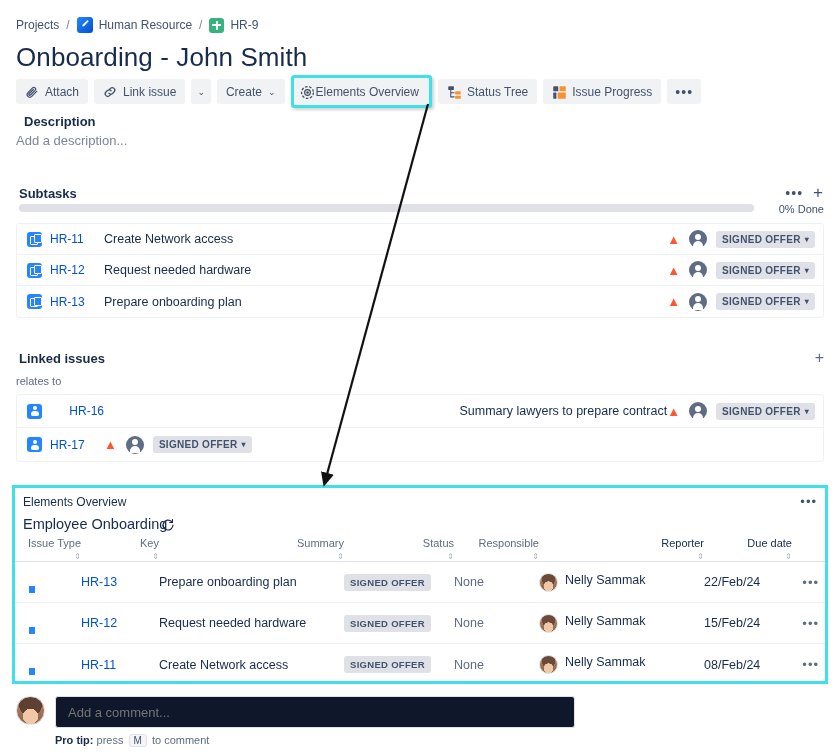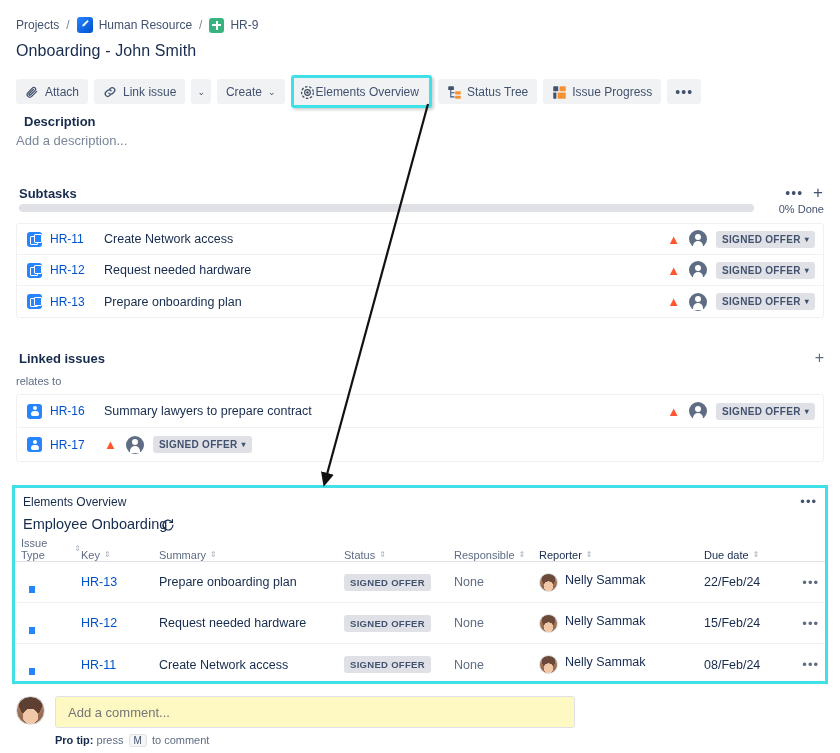--- a/index.html
+++ b/index.html
@@ -38,21 +38,21 @@
   .icon-task-green::before{
     content:""; position:absolute; left:6.5px; top:3px; width:2px; height:9px; background:#fff;
   }
   .icon-task-green::after{
     content:""; position:absolute; left:3px; top:6.5px; width:9px; height:2px; background:#fff;
   }
 
   
   .page-title {
     position: absolute; left: 16px; top: 42px;
-    font-size: 16px; font-weight: 500; color: #172b4d; letter-spacing: .1px;
+    font-size: 26px; font-weight: 500; color: #172b4d; letter-spacing: .1px;
   }
 
   
   .toolbar {
     position: absolute; left: 16px; top: 75px;
     display: flex; align-items: center; gap: 6px;
   }
   .tb-btn {
     display: flex; align-items: center; gap: 6px;
     height: 25px; padding: 0 9px;
@@ -171,21 +171,21 @@
     position:absolute; left:8px; top: 28px; font-size: 14.5px; font-weight:500; color:#172b4d;
   }
   .eo-refresh {
     position:absolute; left: 146px; top: 30px; width:14px;height:14px; cursor:pointer; color:#172b4d;
   }
   .eo-table { position:absolute; left:0; top:52px; width: 810px; }
   .eo-head {
     display:flex; align-items:flex-end; height: 22px;
     border-bottom: 1px solid #dfe1e6; font-size: 11px; color:#5e6c84; padding: 0 6px;
   }
-  .eo-head > div { display:flex; align-items:center; gap:4px;}
+  .eo-head > div { display:flex; align-items:flex-end; gap:4px;flex-direction:column;}
   .sortdots { display:inline-block; color:#a5adba; font-size:8px; line-height:8px;}
   .eo-row {
     display:flex; align-items:center; height: 41px;
     border-bottom: 1px solid #f0f1f3; font-size: 12.5px; padding: 0 6px;
   }
   .eo-row:last-child { border-bottom:none; }
   .c-type { width: 60px; }
   .c-key  { width: 78px; color:#0052cc; cursor:pointer;}
   .c-sum  { width: 185px; color:#172b4d;}
   .c-status { width: 110px; }
@@ -210,21 +210,21 @@
   .comment-row { position:absolute; left:16px; top: 696px; display:flex; gap:10px; align-items:flex-start;}
   .comment-avatar {
     width:29px;height:29px;border-radius:50%;
     background: radial-gradient(circle at 50% 72%, #f0c8a8 0 32%, transparent 33%),
                 radial-gradient(circle at 50% 28%, #5d4032 0 48%, transparent 49%),
                 linear-gradient(#b98b6a,#8a5f46);
     border:1px solid #ddd; flex:0 0 auto;
   }
   .comment-input {
     width: 520px; height: 32px; border:1px solid #dfe1e6; border-radius:3px;
-    background:#fef9c3; font-size:13px; color:#7a869a; padding: 0 12px;
+    background:#0f172a; font-size:13px; color:#7a869a; padding: 0 12px;
     font-family: inherit;
   }
   .protip { position:absolute; left:55px; top: 734px; font-size:11px; color:#5e6c84;}
   .protip b { color:#172b4d;margin-top:40px; }
   .kbd {
     display:inline-block; background:#f4f5f7; border:1px solid #dfe1e6; border-radius:3px;
     padding: 0 4px; font-size:10px; color:#42526e; margin: 0 2px;
   }
 
   
@@ -369,21 +369,21 @@
         </span>
       </span>
     </div>
   </div>
 
   <div class="section-label" style="left:19px; top:351px;">Linked issues</div>
   <div class="plus-btn" style="top:350px;">+</div>
   <div class="relates-label" style="top:375px;">relates to</div>
 
   <div class="rows" style="top:394px;">
-    <div class="row" style="height:33px;">
+    <div class="row" style="height:33px;text-align:right;">
       <span class="icon-story"></span>
       <span class="key">HR-16</span>
       <span class="summary">Summary lawyers to prepare contract</span>
       <span class="right">
         <span class="prio-high">▲</span>
         <span class="avatar-generic"></span>
         <span class="status-chip">
           <span>SIGNED OFFER</span>
           <span class="caret">▾</span>
         </span>

